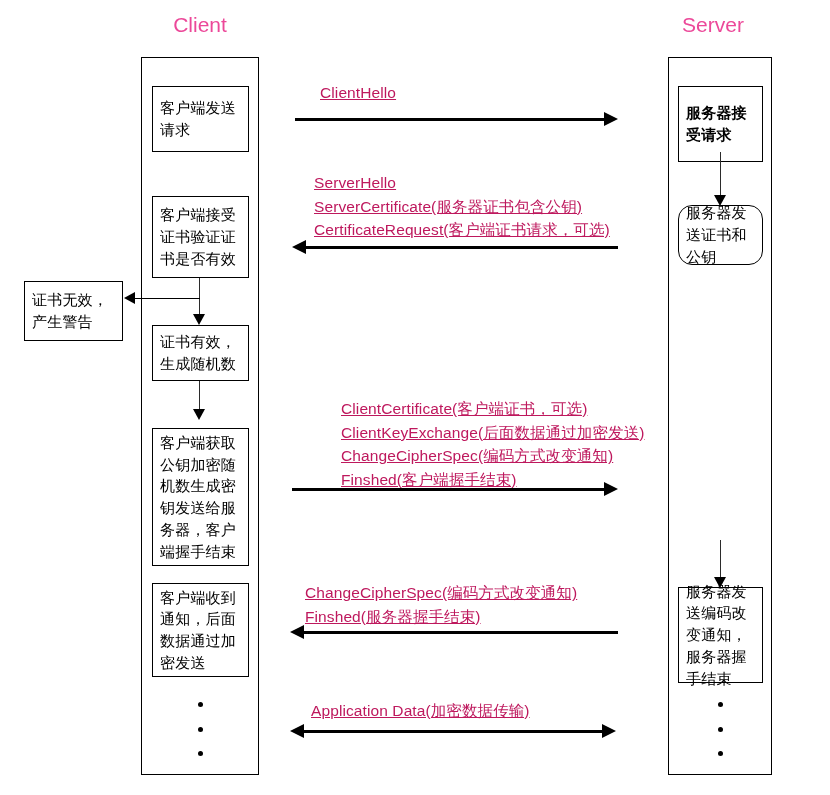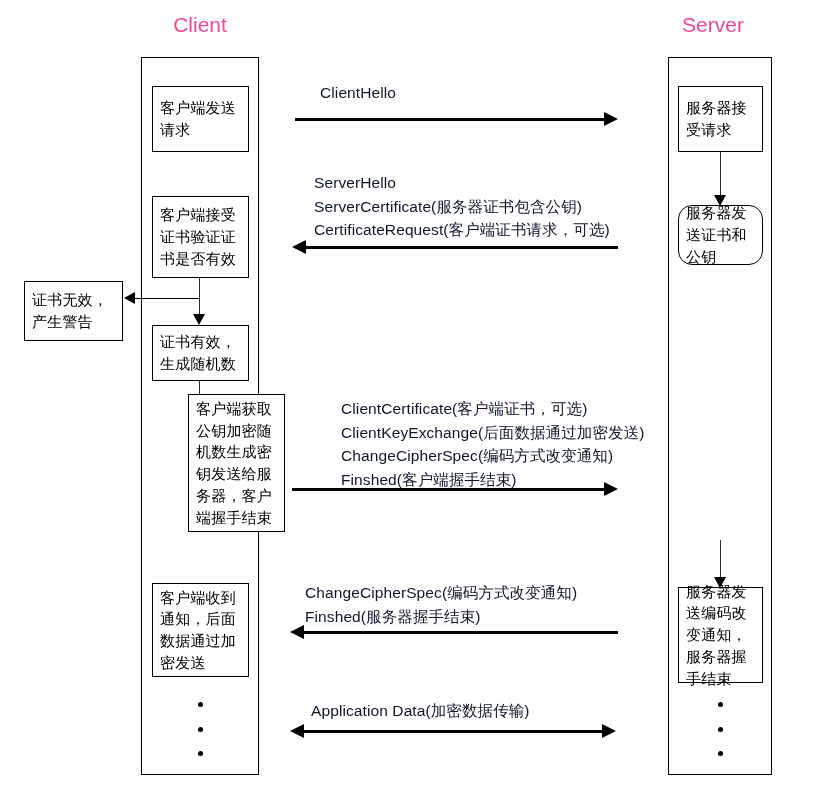--- a/index.html
+++ b/index.html
@@ -49,24 +49,25 @@
     padding: 3px 7px;
     letter-spacing: 0.2px;
     word-break: break-all;
   }
   .node span { display: block; width: 100%; }
 
   
   .msg-label {
     position: absolute;
     font-size: 15.5px;
-    color: #0f172a;
+    color: #be185d;
     white-space: nowrap;
     line-height: 1.52;
     letter-spacing: 0.1px;
+    text-decoration: underline;
   }
   .msg-label div { white-space: nowrap; }
 
   
   .h-arrow {
     position: absolute;
     height: 0;
     border-top: 3.4px solid #000000;
   }
   .arrowhead {
@@ -157,35 +158,35 @@
     <span>证书无效，产生警告</span>
   </div>
 
   <div class="node" style="left:152px; top:325px; width:97px; height:56px;">
     <span>证书有效，生成随机数</span>
   </div>
 
   <div class="v-connector" style="left:199px; top:381px; height:31px;"></div>
   <div class="v-arrowhead" style="left:193px; top:409px;"></div>
 
-  <div class="node" style="left:152px; top:394px; width:97px; height:138px;margin-left:36px;">
+  <div class="node" style="left:152px; top:428px; width:97px; height:138px;">
     <span>客户端获取公钥加密随机数生成密钥发送给服务器，客户端握手结束</span>
   </div>
 
   <div class="node" style="left:152px; top:583px; width:97px; height:94px;">
     <span>客户端收到通知，后面数据通过加密发送</span>
   </div>
 
   <div class="dots" style="left:197px; top:702px; width:6px; height:54px;">
     <i></i>
     <i></i>
     <i></i>
   </div>
 
-  <div class="node" style="left:678px; top:86px; width:85px; height:66px;">
+  <div class="node" style="left:678px; top:86px; width:85px; height:76px;font-weight:bold;">
     <span>服务器接受请求</span>
   </div>
 
   <div class="v-connector" style="left:720px; top:152px; height:46px;"></div>
   <div class="v-arrowhead" style="left:714px; top:195px;"></div>
 
   <div class="node" style="left:678px; top:205px; width:85px; height:60px;border-radius:14px;">
     <span>服务器发送证书和公钥</span>
   </div>
 

